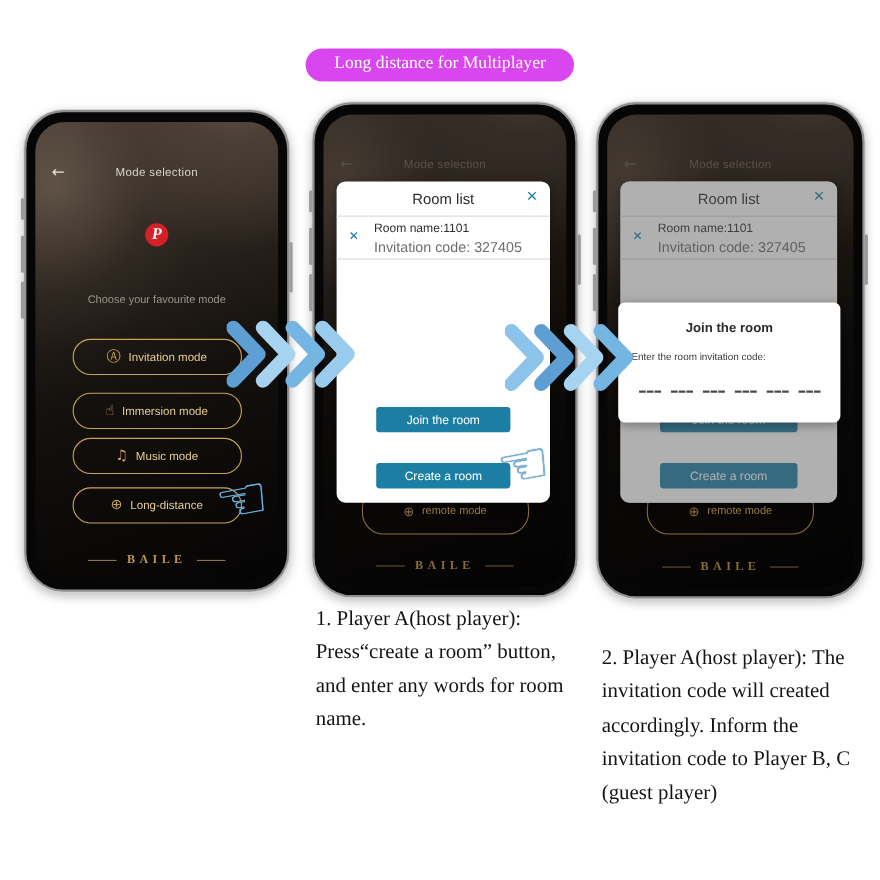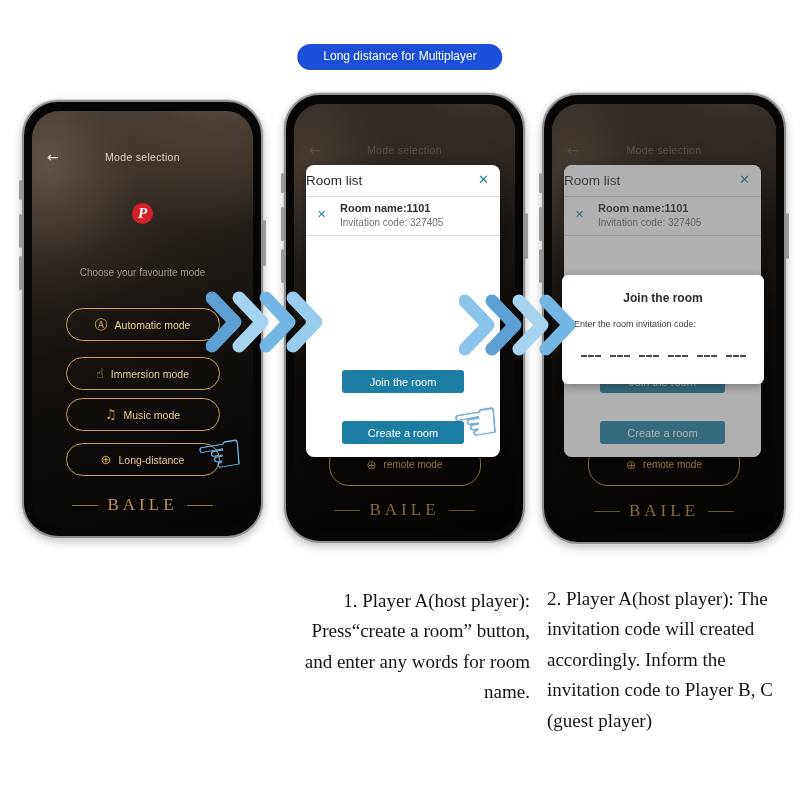--- a/index.html
+++ b/index.html
@@ -1,22 +1,22 @@
 <!DOCTYPE html>
 <html><head>
 <meta charset="utf-8">
 <style>
   html,body{margin:0;padding:0;}
   body{width:800px;height:800px;position:relative;background:#ffffff;
        font-family:"Liberation Sans",sans-serif;overflow:hidden;}
 
   
   .banner{position:absolute;top:44px;left:50%;transform:translateX(-50%);
-    background:#1d4ed8;color:#fff;font-family:Liberation Sans, sans-serif;
-    font-size:12px;padding:5px 26px 7px;border-radius:18px;white-space:nowrap;}
+    background:#d946ef;color:#fff;font-family:Liberation Serif, serif;
+    font-size:16px;padding:5px 26px 7px;border-radius:18px;white-space:nowrap;}
 
   
   .phone{position:absolute;background:#060606;border:2px solid #8f8f8f;
     border-radius:36px;box-shadow:0 0 0 1px #d6d6d6,0 3px 10px rgba(0,0,0,.28);}
   .sbtn{position:absolute;width:3px;background:#9a9a9a;border-radius:2px;}
   .sbtn.b1{left:-5px;top:78px;height:20px;}
   .sbtn.b2{left:-5px;top:112px;height:34px;}
   .sbtn.b3{left:-5px;top:154px;height:34px;}
   .sbtn.b4{right:-5px;top:118px;height:46px;}
   .screen{position:absolute;left:8px;right:8px;top:9px;bottom:9px;
@@ -43,36 +43,36 @@
     letter-spacing:.5px;font-family:"DejaVu Sans",sans-serif;}
   .subtitle{position:absolute;top:156px;left:0;right:0;text-align:center;
     font-size:10px;color:#9d968c;}
   .mode-btn{position:absolute;left:50%;transform:translateX(-50%);width:152px;height:31px;
     border:1.5px solid #c9a25a;border-radius:17px;display:flex;align-items:center;
     justify-content:center;gap:7px;color:#e6cd90;font-size:10.5px;cursor:pointer;}
   .mico{color:#c9a25a;font-size:13px;font-family:"DejaVu Sans",sans-serif;line-height:1;}
   .m1{top:197px}.m2{top:246px}.m3{top:287px}.m4{top:332px}
   .brand{position:absolute;bottom:12px;left:0;right:0;display:flex;align-items:center;
     justify-content:center;gap:9px;color:#bb9450;font-family:"Liberation Serif",serif;
-    font-weight:normal;font-size:17px;letter-spacing:4px;}
+    font-weight:bold;font-size:11px;letter-spacing:4px;}
   .dash{width:26px;height:1px;background:#8a733f;}
 
   
   .modal{position:absolute;left:12px;right:15px;top:61px;height:292px;background:#fff;
     border-radius:8px;z-index:2;box-shadow:0 2px 8px rgba(0,0,0,.35);}
   .modal-hd{position:relative;height:31px;border-bottom:1px solid #d9d9d9;}
-  .mtitle{display:block;text-align:left;font-size:13.5px;color:#2b2b2b;
+  .mtitle{display:block;text-align:center;font-size:13.5px;color:#2b2b2b;
     padding-top:8px;}
   .mclose{position:absolute;right:11px;top:7px;font-size:13px;font-weight:bold;
     color:#1d7ea4;font-family:"DejaVu Sans",sans-serif;cursor:pointer;}
   .entry{position:relative;height:38px;border-bottom:1px solid #d9d9d9;cursor:pointer;}
   .exi{position:absolute;left:11px;top:11px;font-size:11px;font-weight:bold;
     color:#1d7ea4;font-family:"DejaVu Sans",sans-serif;}
-  .ename{position:absolute;left:34px;top:5px;font-size:11px;font-weight:bold;color:#2e2e2e;}
-  .ecode{position:absolute;left:34px;top:20px;font-size:10px;color:#6f6f6f;}
+  .ename{position:absolute;left:34px;top:5px;font-size:11px;font-weight:normal;color:#2e2e2e;}
+  .ecode{position:absolute;left:34px;top:20px;font-size:13px;color:#6f6f6f;}
   .mbtn{position:absolute;left:36px;right:36px;height:23px;background:#1d7ea4;
     border-radius:3px;color:#fff;font-size:11px;display:flex;align-items:center;
     justify-content:center;cursor:pointer;}
   .mbtn.join{top:205px}.mbtn.create{top:256px}
   .remote{position:absolute;left:50%;transform:translateX(-50%);top:338px;width:152px;
     height:44px;border:1.5px solid #8a6f3c;border-radius:20px;z-index:1;display:flex;
     align-items:flex-start;justify-content:center;gap:7px;padding-top:16px;
     box-sizing:border-box;color:#9b8049;font-size:10px;cursor:pointer;}
   .rico{color:#8a6f3c;font-size:12px;font-family:"DejaVu Sans",sans-serif;line-height:1;}
 
@@ -89,21 +89,21 @@
 
   
   .chev{position:absolute;z-index:20;}
   .hand{position:absolute;z-index:21;font-family:"DejaVu Sans",sans-serif;
     color:#79b7e0;font-size:54px;line-height:1;transform:rotate(-10deg);
     text-shadow:0 0 1px #2a5f86;}
 
   
   .step{position:absolute;font-family:"Liberation Serif",serif;font-size:19px;
     color:#141414;line-height:1.6;}
-  .step1{left:287px;top:586px;width:243px;text-align:right;}
+  .step1{left:287px;top:548px;width:243px;}
   .step2{left:547px;top:584px;width:252px;}
 </style>
 </head>
 <body>
 
 <div>
 
   <div class="banner">
     <span>Long distance for Multiplayer</span>
   </div>
@@ -118,21 +118,21 @@
         <span class="back">←</span>
         <span class="htitle">Mode selection</span>
       </div>
       <div class="logo">
         <span class="logo-p">P</span>
       </div>
       <div class="subtitle">Choose your favourite mode</div>
 
       <div class="mode-btn m1">
         <span class="mico">Ⓐ</span>
-        <span>Automatic mode</span>
+        <span>Invitation mode</span>
       </div>
       <div class="mode-btn m2">
         <span class="mico">☝</span>
         <span>Immersion mode</span>
       </div>
       <div class="mode-btn m3">
         <span class="mico">♫</span>
         <span>Music mode</span>
       </div>
       <div class="mode-btn m4">

